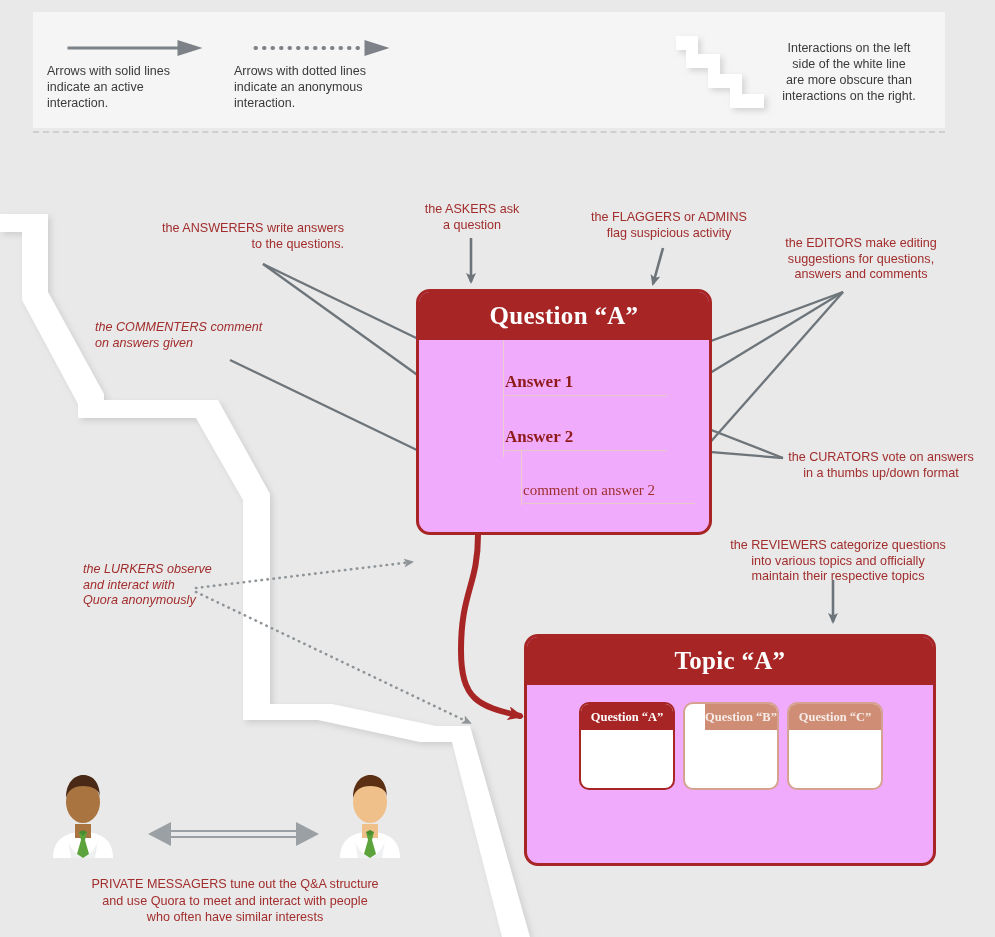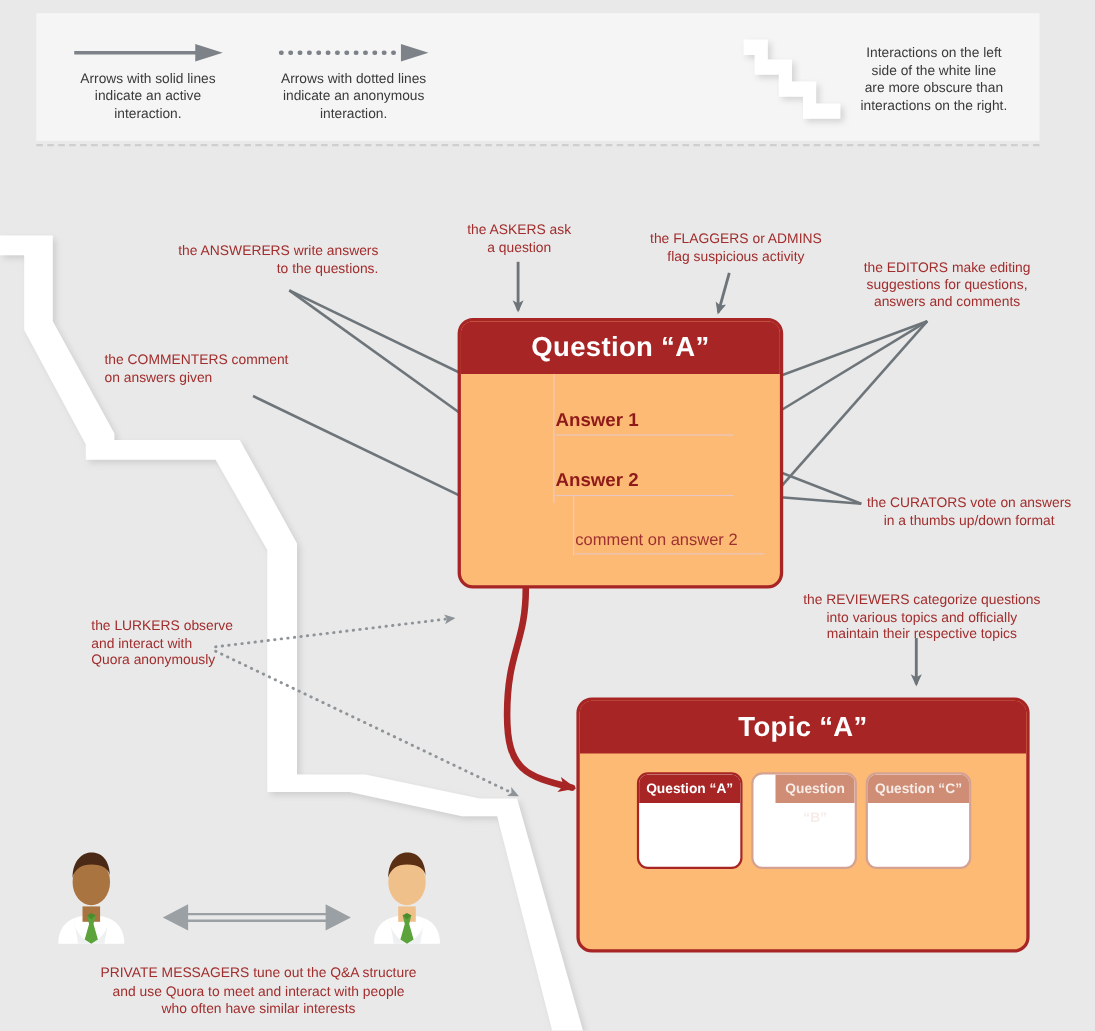--- a/index.html
+++ b/index.html
@@ -14,42 +14,43 @@
 
   
   .legend-panel{
     position:absolute;left:33px;top:12px;width:912px;height:116px;
     background:#f5f5f5;
   }
   .legend-rule{
     position:absolute;left:33px;top:131px;width:912px;height:0;
     border-top:2px dashed #cfcfcf;
   }
-  .legend-cell{position:absolute;text-align:center;}
+  .legend-cell{position:absolute;}
   .legend-cap{
     font-size:12.5px;line-height:16px;color:#3a3a3a;
     font-family:"Liberation Sans", sans-serif;
   }
   .lg-art{height:30px;position:relative;margin-bottom:7px;}
 
   
   .solid-arrow{position:absolute;left:50%;top:14px;transform:translateX(-50%);}
   .stairs-ico{position:absolute;left:0;top:0;}
 
   
   .white-band{position:absolute;left:0;top:0;}
 
   
   .card{
     position:absolute;
-    background:#fdba74;
+    background:#f0abfc;
     border:3px solid #a72525;
     border-radius:14px;
     box-sizing:border-box;
     overflow:hidden;
+    font-family:Liberation Serif, serif;
   }
   .card-head{
     background:#a72525;
     color:#ffffff;
     font-weight:bold;
     text-align:center;
     box-sizing:border-box;
   }
   .q-card{left:416px;top:289px;width:296px;height:246px;}
   .q-card .card-head{height:48px;line-height:48px;font-size:25px;letter-spacing:.3px;}
@@ -90,21 +91,21 @@
 
   
   .lbl{
     position:absolute;
     font-size:12.6px;line-height:15.5px;
     color:#a22d2d;
     font-family:"Liberation Sans", sans-serif;
   }
   .ta-r{text-align:right;}
   .ta-c{text-align:center;}
-  .ta-l{text-align:left;}
+  .ta-l{text-align:left;font-style:italic;}
 
   
   .avatar{position:absolute;width:68px;height:96px;}
   svg{display:block;overflow:visible;}
   .ovl{position:absolute;left:0;top:0;pointer-events:none;}
 </style>
 </head>
 <body>
 
 <div id="stage">

